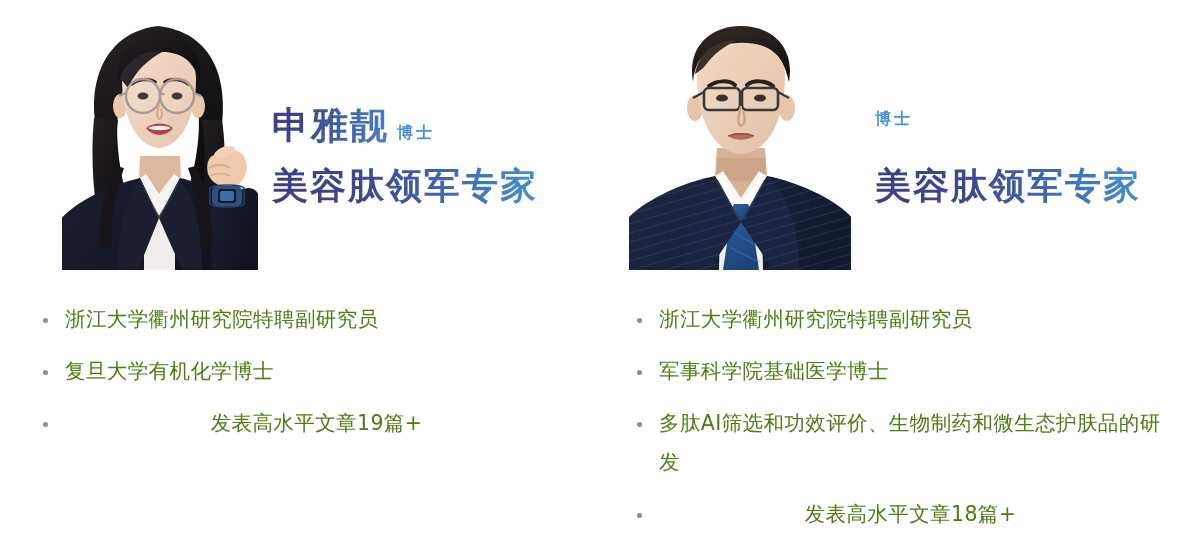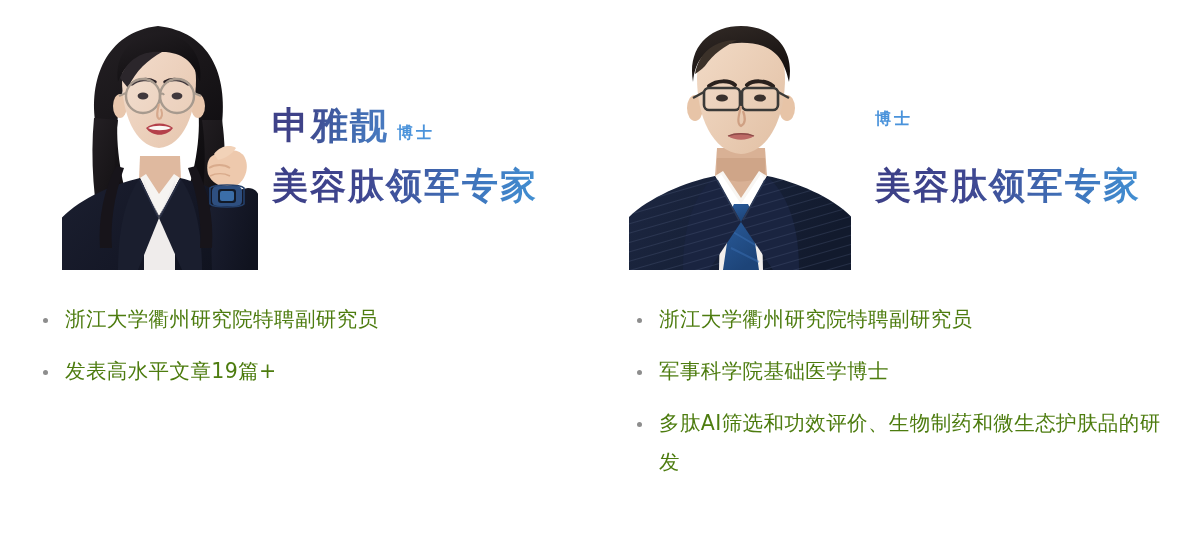--- a/index.html
+++ b/index.html
@@ -121,21 +121,21 @@
   .bullets li {
     position: relative;
     padding-left: 27px;
     margin-bottom: 13px;
     font-family: "DejaVu Sans", "Liberation Sans", sans-serif;
     font-size: 20.5px;
     line-height: 39px;
     color: #4d7c0f;
     letter-spacing: 0.4px;
   }
-  .bullets li:last-child { margin-bottom: 8px; }
+  .bullets li:last-child { margin-bottom: 8px; text-align: center; }
   .bullets li::before {
     content: "";
     position: absolute;
     left: 5px;
     top: 18px;
     width: 5px;
     height: 5px;
     border-radius: 50%;
     background: #8d8d8d;
   }
@@ -235,20 +235,21 @@
         <div class="nameline">
           <span class="person-name">申雅靓</span>
           <span class="person-degree">博士</span>
         </div>
         <div class="person-role">美容肽领军专家</div>
       </div>
     </div>
 
     <ul class="bullets">
       <li>浙江大学衢州研究院特聘副研究员</li>
+      <li>复旦大学有机化学博士</li>
       <li>发表高水平文章19篇+</li>
     </ul>
   </div>
 
   <div class="expert" id="expert-right">
 
     <div class="expert-head">
 
       <div class="portrait">
         <svg viewBox="0 0 222 262" xmlns="http://www.w3.org/2000/svg">
@@ -334,16 +335,17 @@
           <span class="person-degree">博士</span>
         </div>
         <div class="person-role">美容肽领军专家</div>
       </div>
     </div>
 
     <ul class="bullets">
       <li>浙江大学衢州研究院特聘副研究员</li>
       <li>军事科学院基础医学博士</li>
       <li>多肽AI筛选和功效评价、生物制药和微生态护肤品的研发</li>
+      <li>发表高水平文章18篇+</li>
     </ul>
   </div>
 
 </div>
 
 </body></html>

